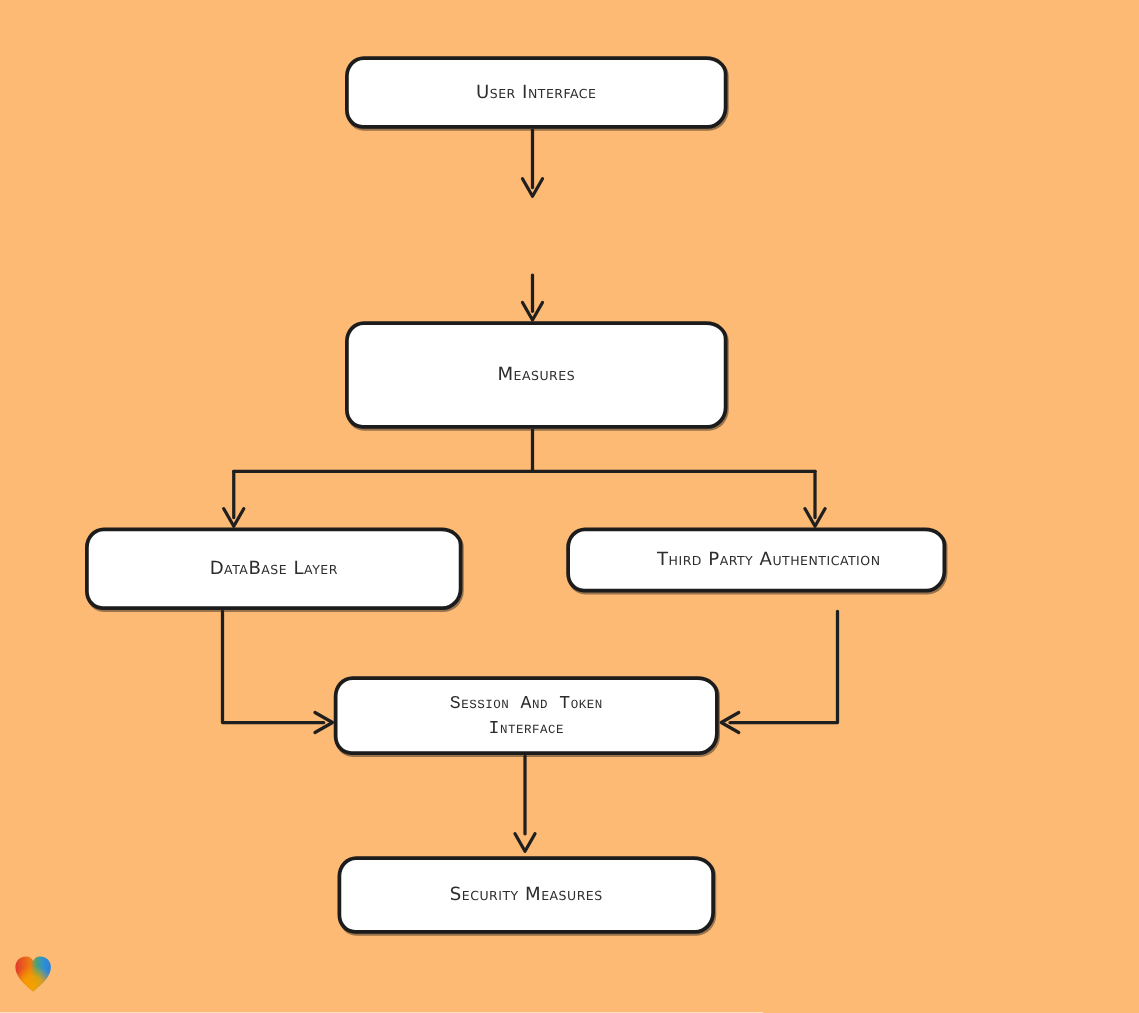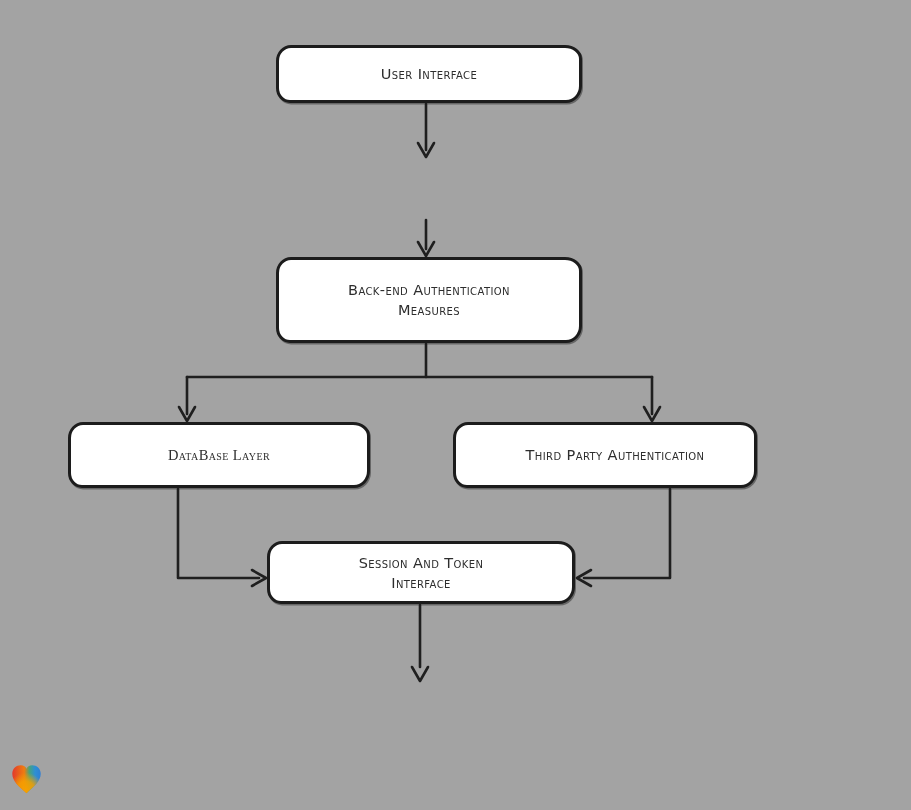--- a/index.html
+++ b/index.html
@@ -1,20 +1,20 @@
 <!DOCTYPE html>
 <html><head>
 <meta charset="utf-8">
 <style>
   html, body { margin: 0; padding: 0; background: #ffffff; }
   .canvas {
     position: relative;
     width: 911px;
     height: 810px;
-    background: #a3a3a3;
+    background: #fdba74;
     overflow: hidden;
     font-family: "DejaVu Sans", "Liberation Sans", sans-serif;
   }
   svg.edges {
     position: absolute;
     left: 0; top: 0;
     width: 911px; height: 810px;
   }
   svg.edges path {
     stroke: #1f1f1f;
@@ -79,37 +79,39 @@
     <path d="M420 605 V667"></path>
     <path d="M412 667 L420 681 L428 667"></path>
   </svg>
 
   <div class="node" style="left:276px; top:45px; width:306px; height:58px;">
     <div class="line">User Interface</div>
   </div>
 
 
   <div class="node" style="left:276px; top:257px; width:306px; height:86px;">
-    <div class="line">Back-end Authentication</div>
     <div class="line">Measures</div>
   </div>
 
-  <div class="node" style="left:68px; top:422px; width:302px; height:66px;font-family:Liberation Serif, serif;">
+  <div class="node" style="left:68px; top:422px; width:302px; height:66px;">
     <div class="line">DataBase Layer</div>
   </div>
 
-  <div class="node" style="left:453px; top:422px; width:304px; height:66px;padding-left:20px;">
+  <div class="node" style="left:453px; top:422px; width:304px; height:52px;padding-left:20px;">
     <div class="line">Third Party Authentication</div>
   </div>
 
-  <div class="node" style="left:267px; top:541px; width:308px; height:63px;">
+  <div class="node" style="left:267px; top:541px; width:308px; height:63px;font-family:Liberation Mono, monospace;">
     <div class="line">Session And Token</div>
     <div class="line">Interface</div>
   </div>
 
+  <div class="node" style="left:270px; top:685px; width:302px; height:62px;">
+    <div class="line">Security Measures</div>
+  </div>
 
   <svg class="watermark" viewBox="0 0 32 32">
     <defs>
       <linearGradient id="heart-lr" x1="0" y1="0" x2="1" y2="0">
         <stop offset="0" stop-color="#e2392c"></stop>
         <stop offset="0.42" stop-color="#ef7c10"></stop>
         <stop offset="0.60" stop-color="#47a37a"></stop>
         <stop offset="0.80" stop-color="#2d8fd5"></stop>
         <stop offset="1" stop-color="#2f7fd6"></stop>
       </linearGradient>

